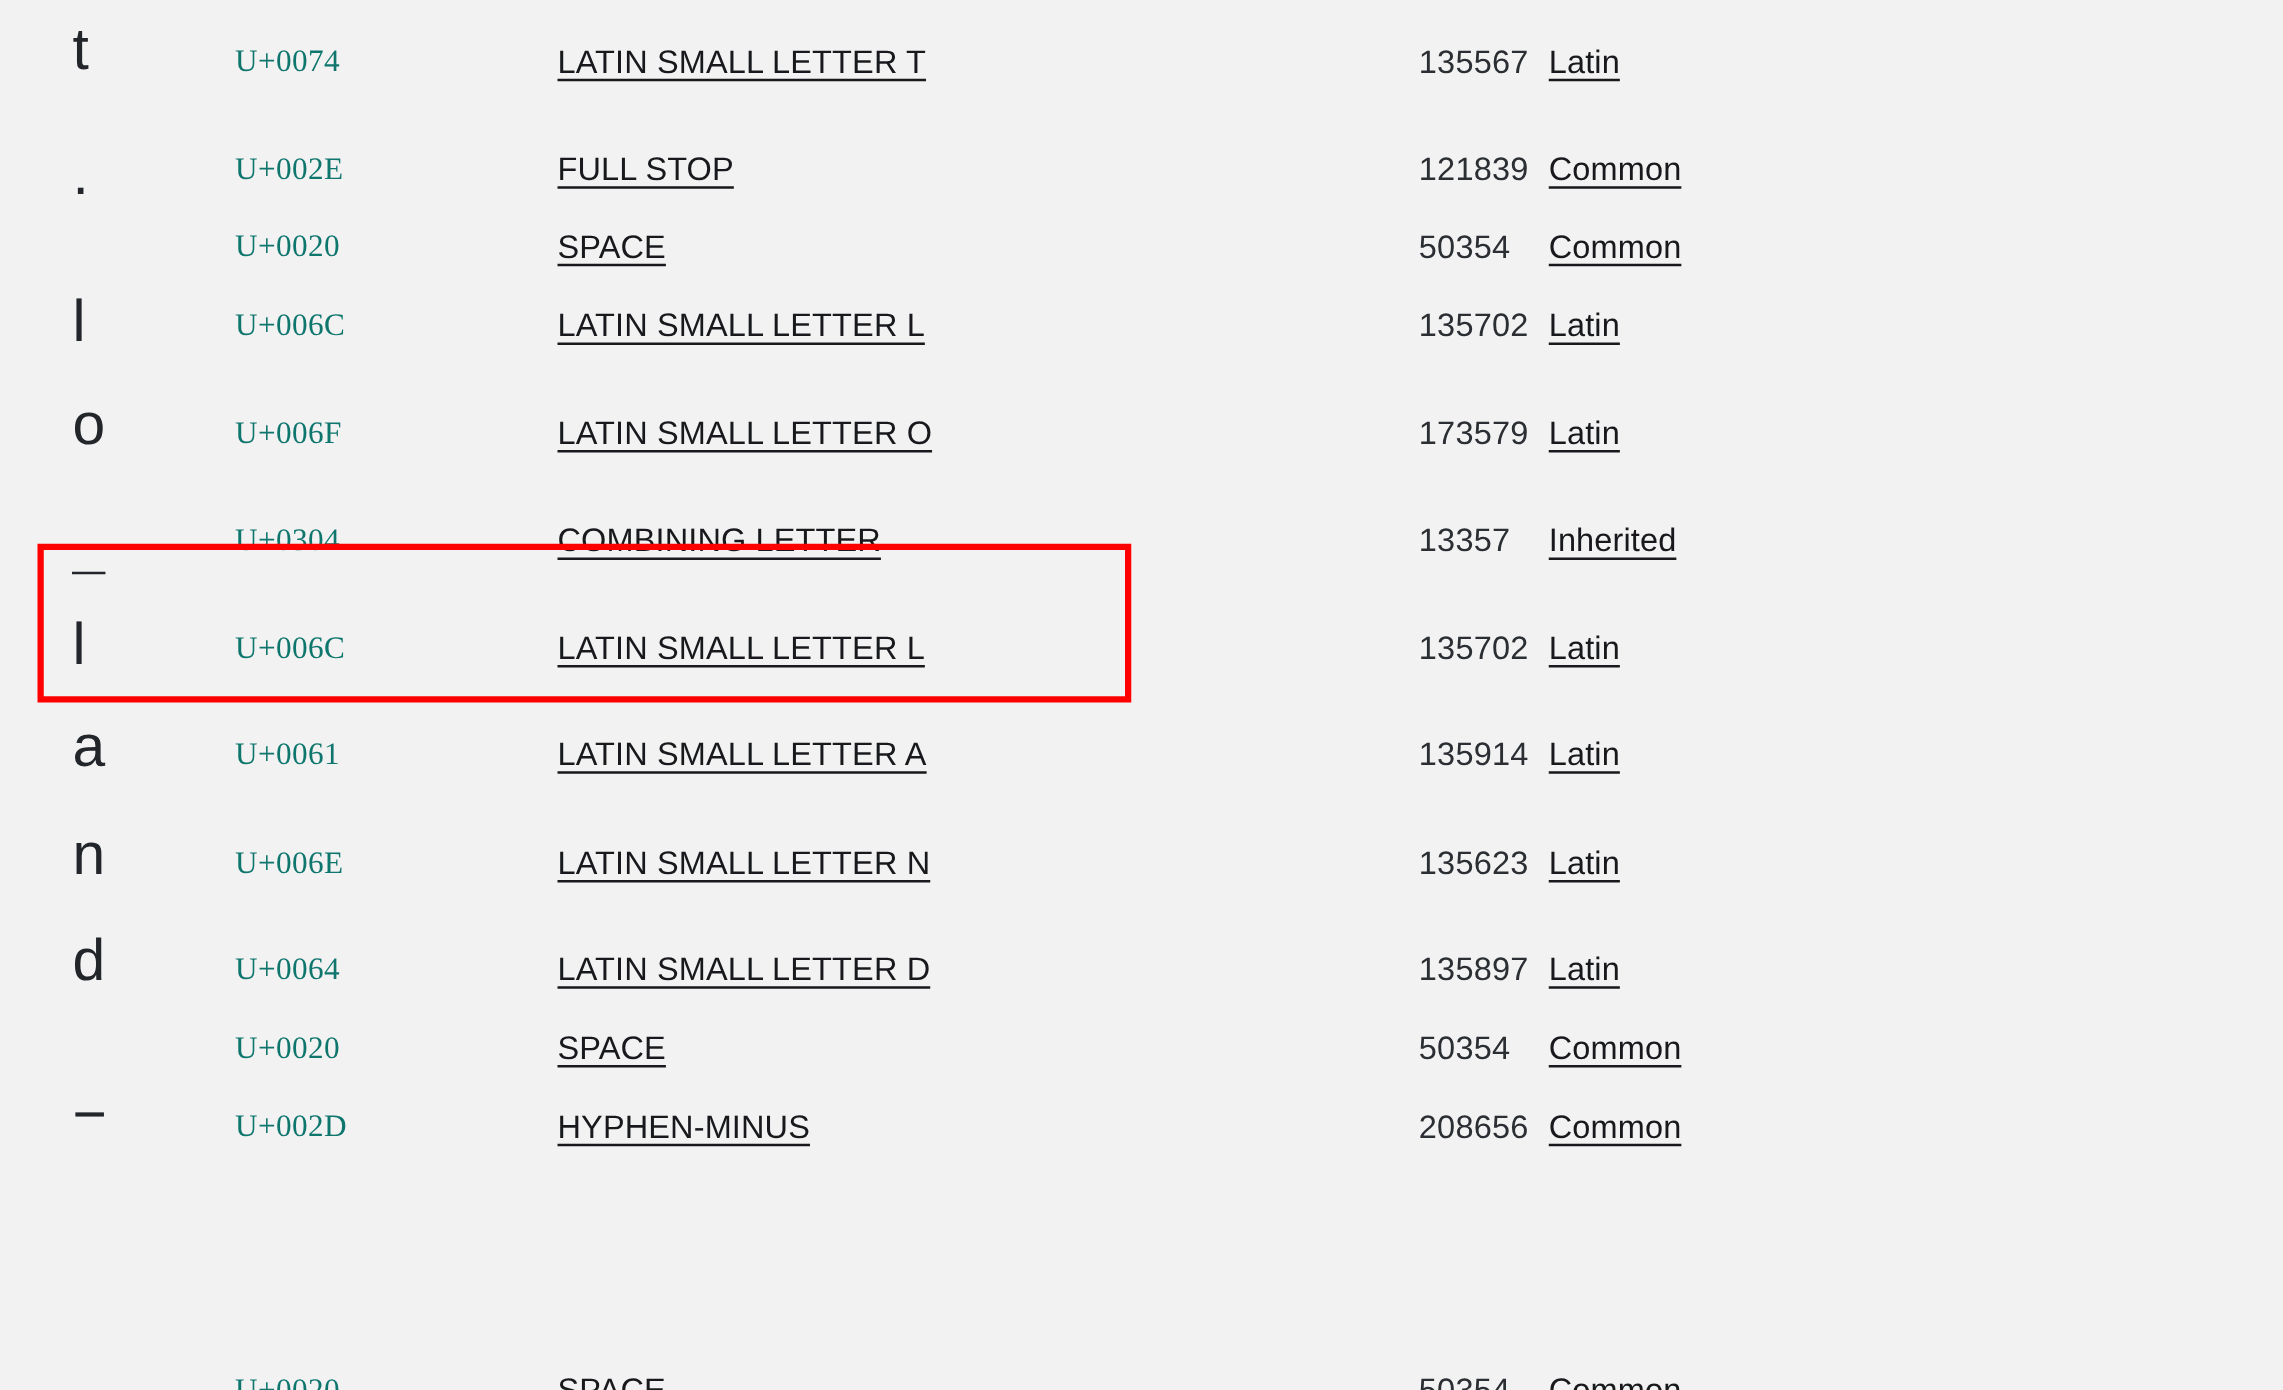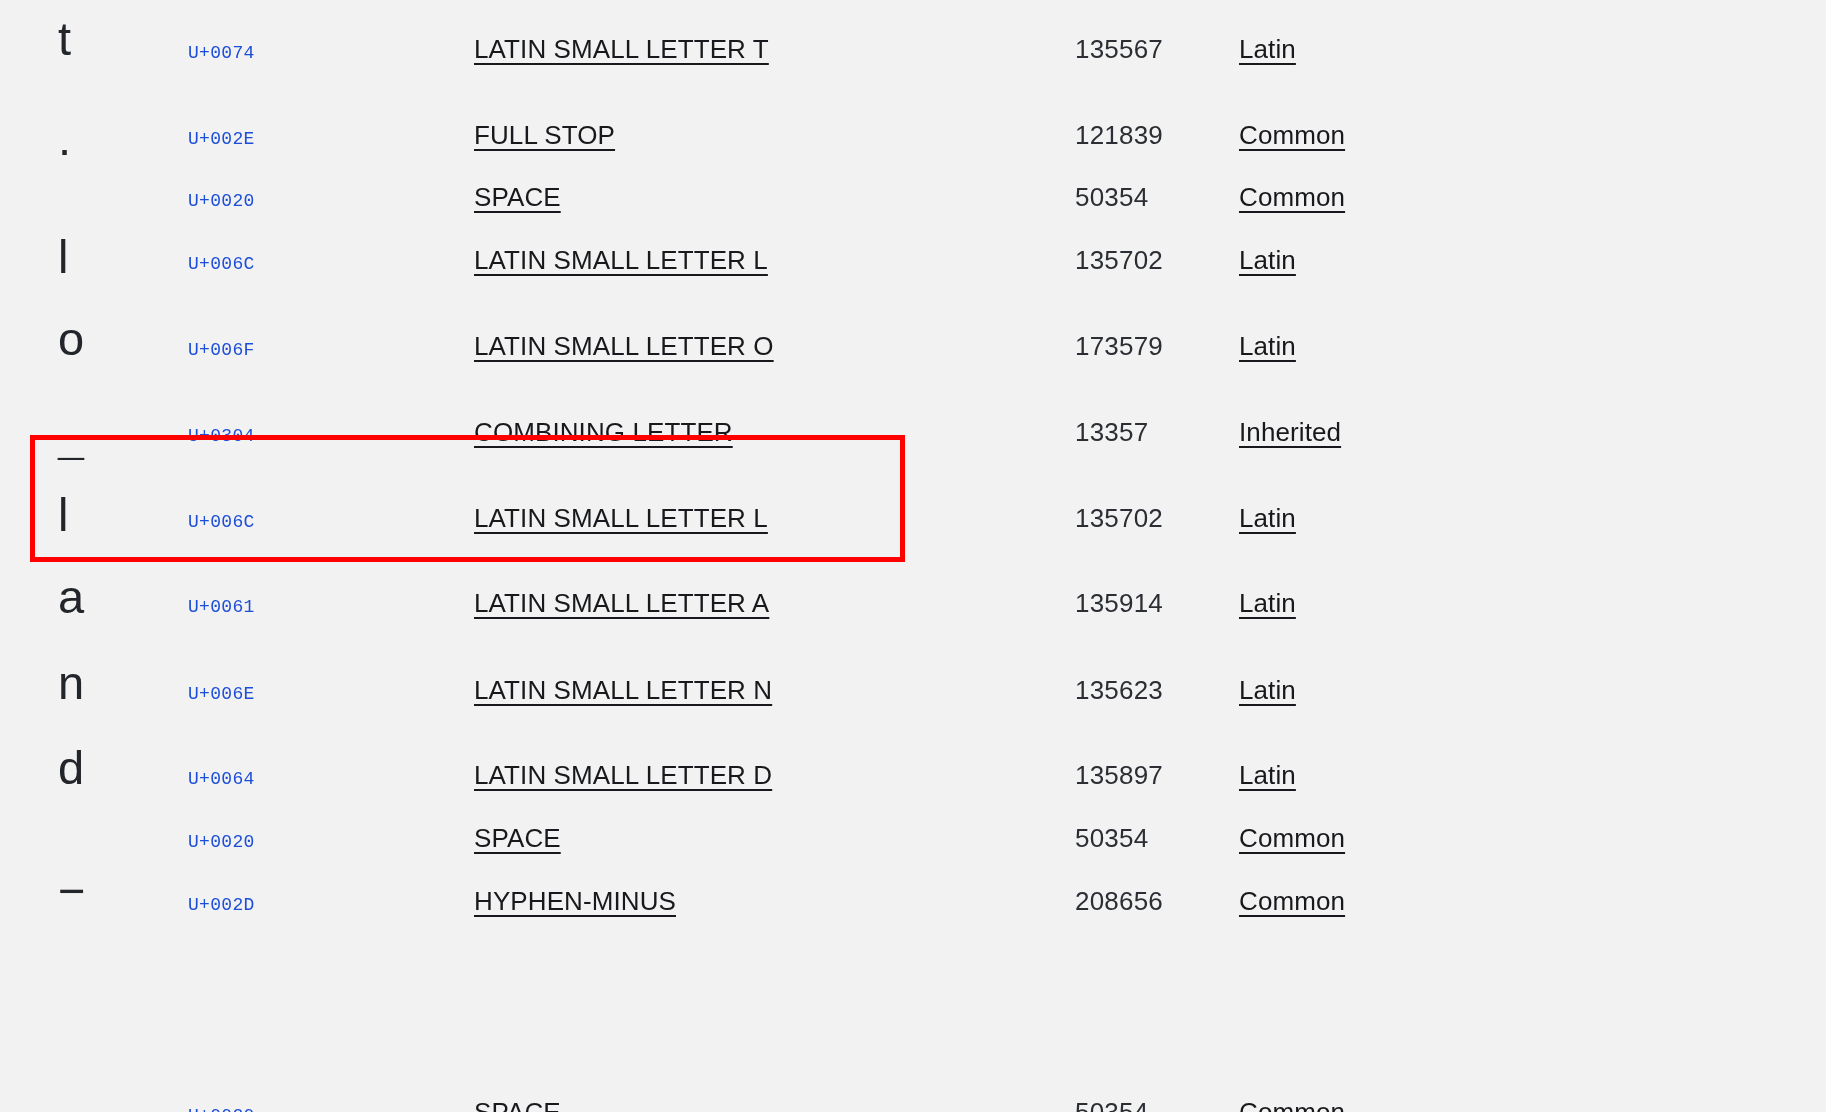--- a/index.html
+++ b/index.html
@@ -42,41 +42,41 @@
     font-size: 47px;
     font-weight: 400;
     letter-spacing: 0;
     color: #22252a;
     text-align: left;
   }
 
   
   .col-code {
     left: 188px;
-    font-family: Liberation Mono, monospace;
-    font-size: 18px;
+    font-family: Liberation Serif, serif;
+    font-size: 25px;
     letter-spacing: 0.3px;
-    color: #1d4ed8;
+    color: #0f766e;
   }
 
   
   .col-name {
-    left: 474px;
+    left: 446px;
     font-size: 26px;
     letter-spacing: 0.1px;
     color: #18191c;
     text-decoration: underline;
     text-underline-offset: 5px;
     text-decoration-thickness: 2px;
     cursor: pointer;
   }
 
   
   .col-count {
-    left: 1075px;
+    left: 1135px;
     font-size: 26px;
     letter-spacing: 0.2px;
     color: #2b2e33;
   }
 
   
   .col-script {
     left: 1239px;
     font-size: 26px;
     letter-spacing: 0.1px;

